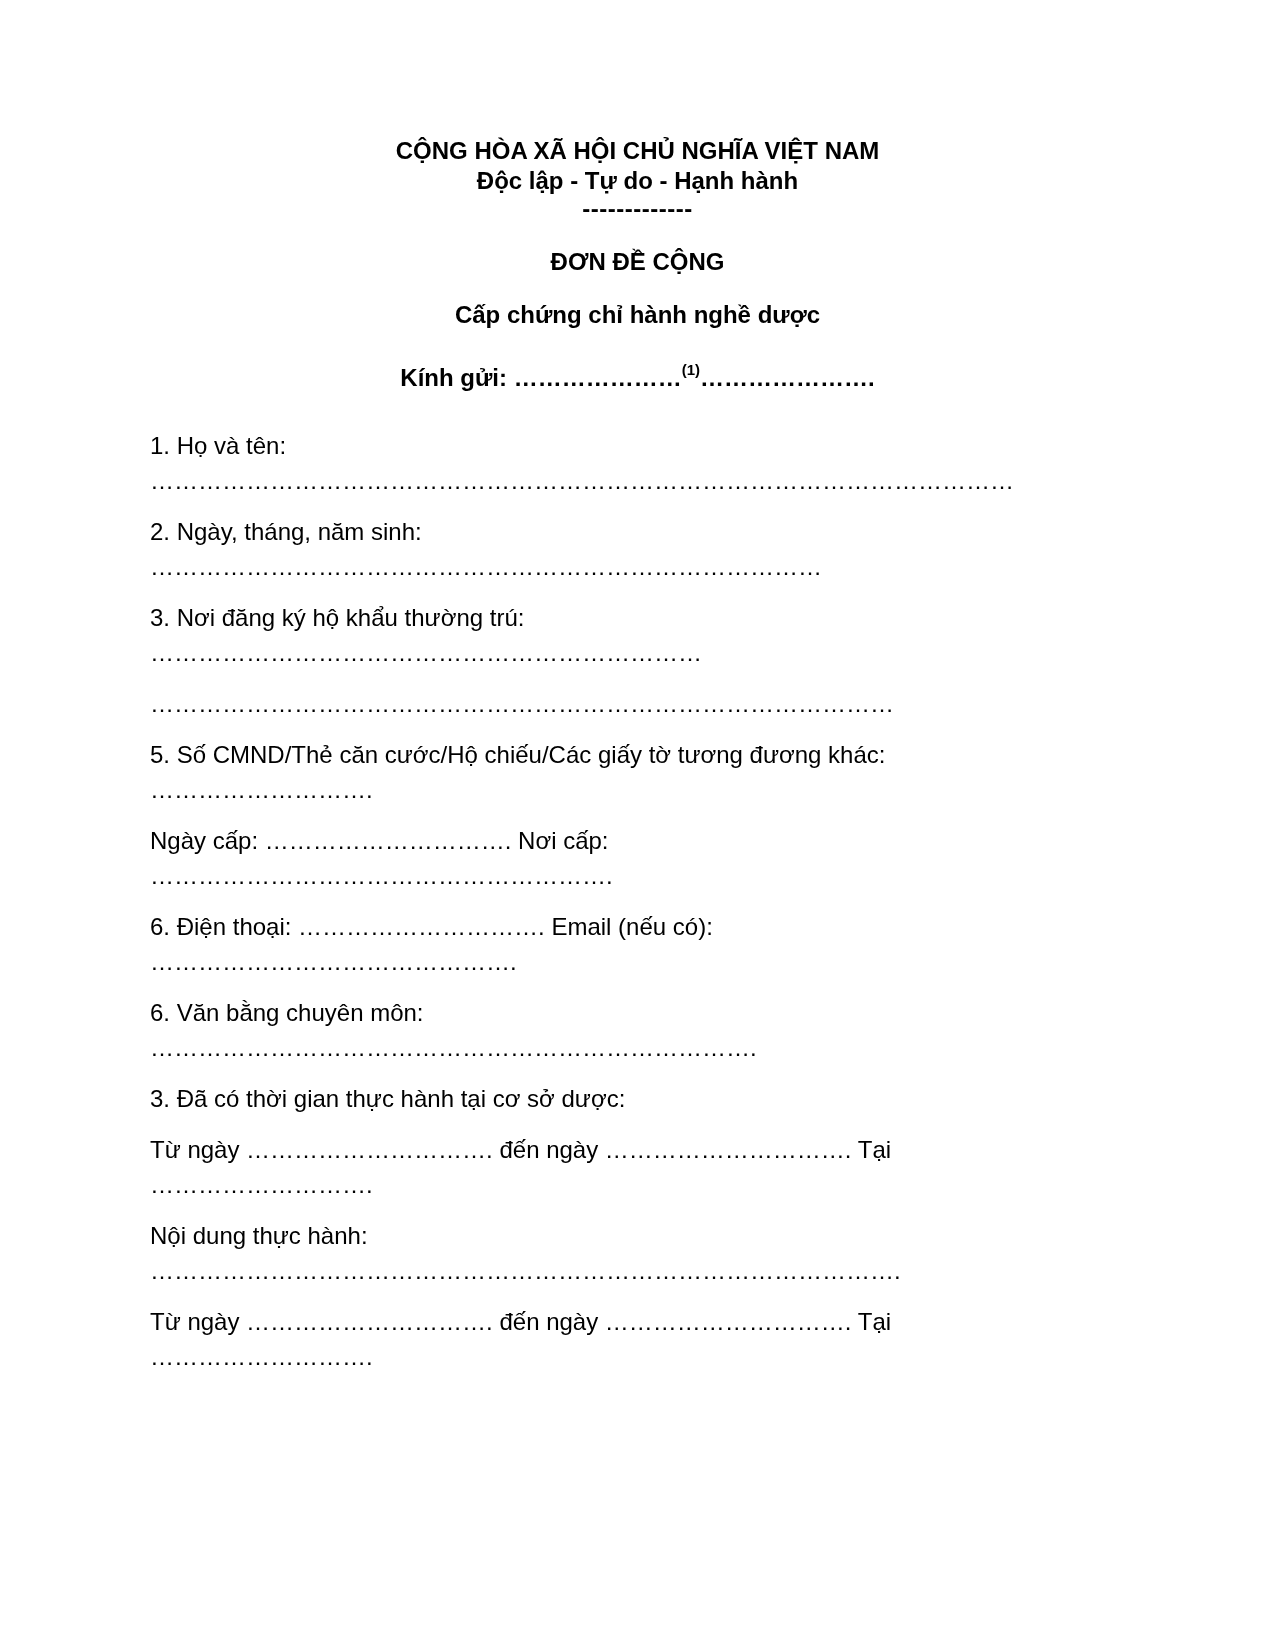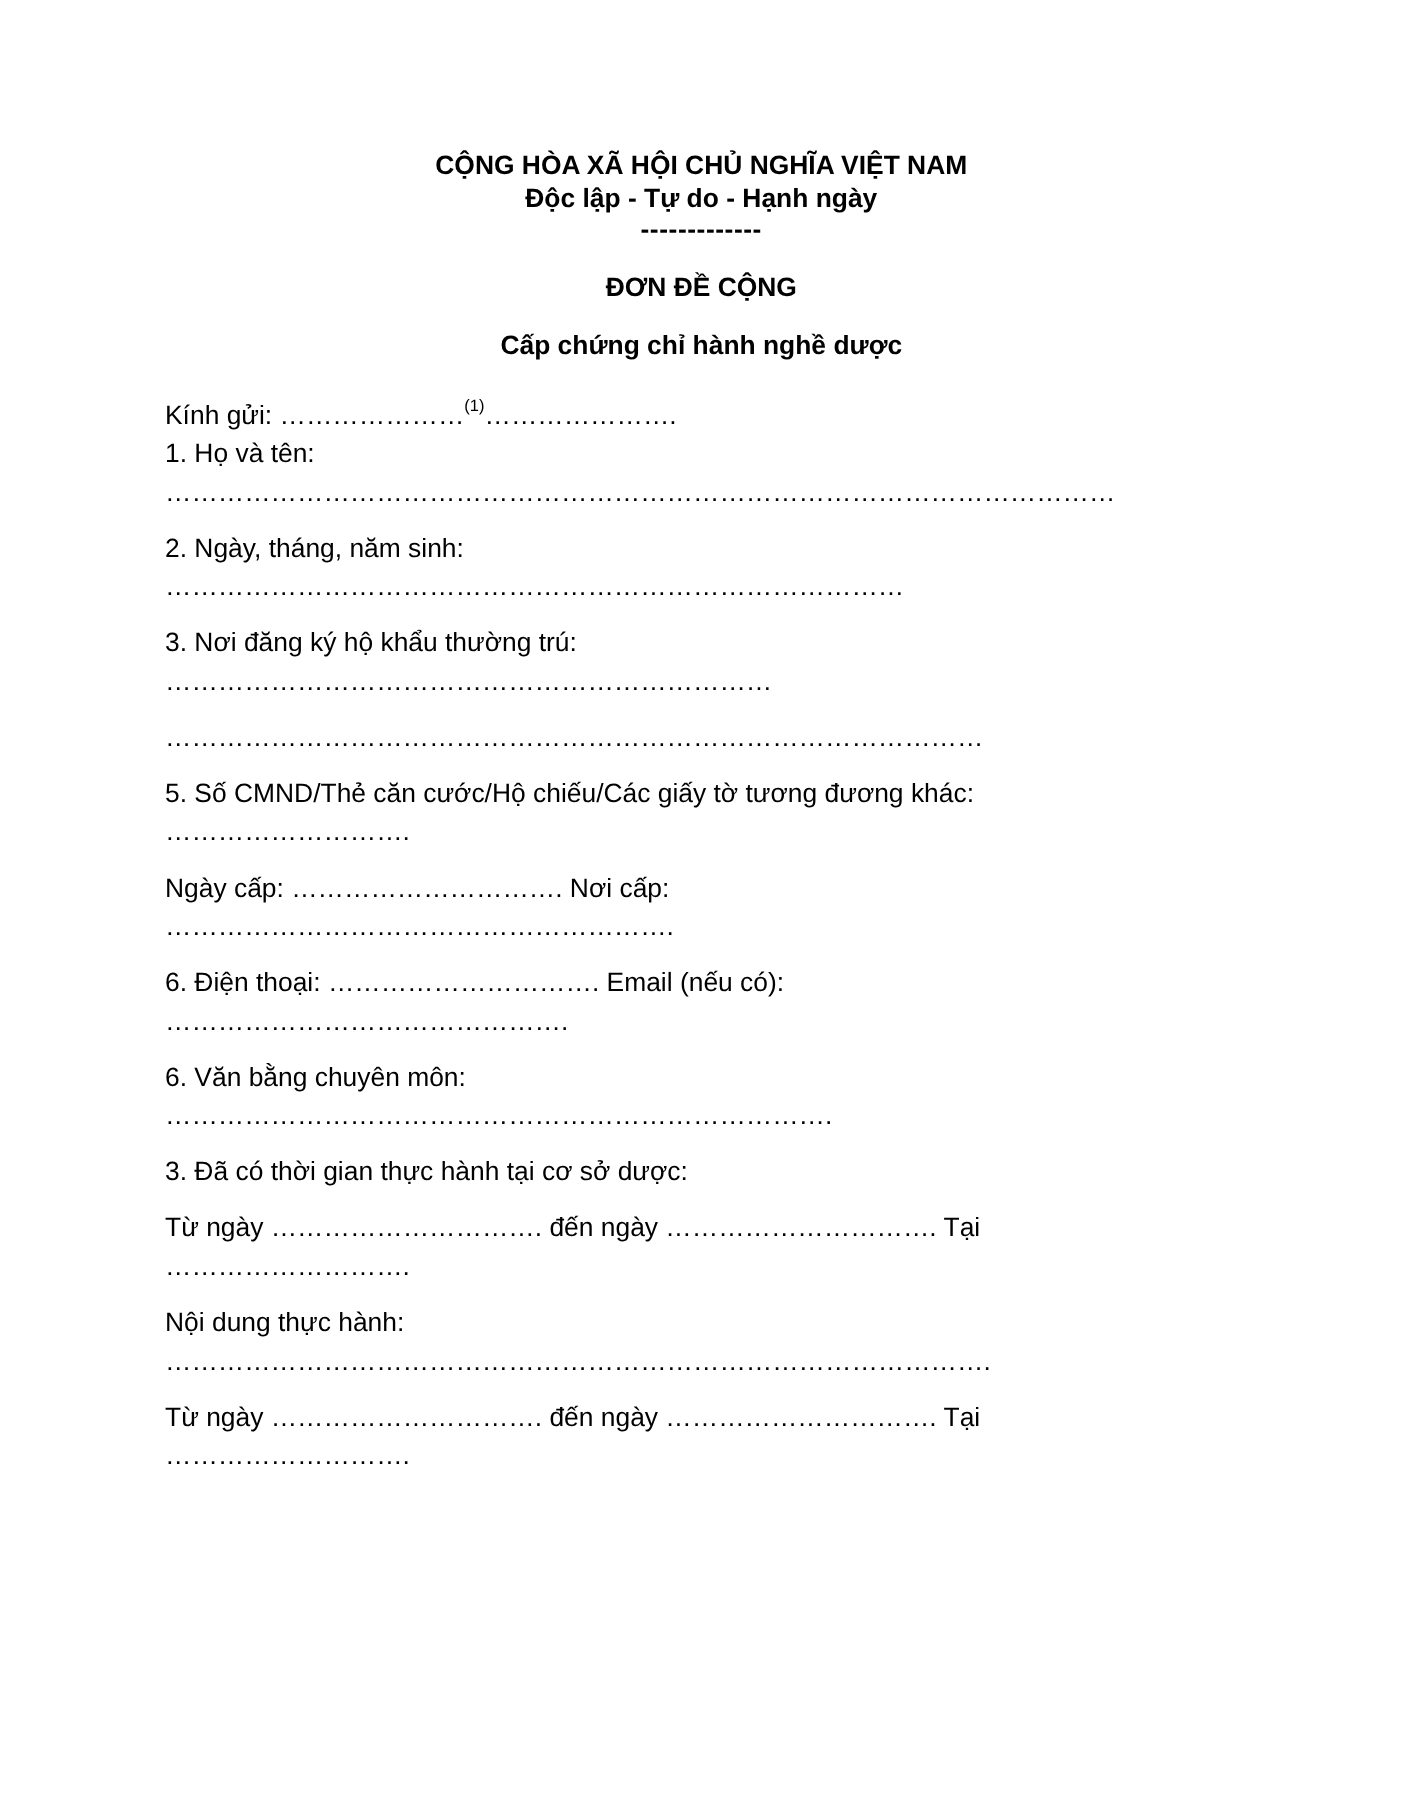--- a/index.html
+++ b/index.html
@@ -46,52 +46,53 @@
   }
   .form-subtitle {
     margin: 23px 0 0 0;
     text-align: center;
     font-size: 24px;
     font-weight: bold;
     line-height: 30px;
   }
   .salutation {
     margin: 30px 0 0 0;
+    text-align: center;
     font-size: 24px;
-    font-weight: normal;
+    font-weight: bold;
     line-height: 35px;
   }
   .salutation sup {
     font-size: 15px;
     line-height: 0;
     position: relative;
     top: -2px;
     vertical-align: super;
   }
   .fields {
-    margin-top: 0;
+    margin-top: 33px;
   }
   .field {
     margin: 0 0 16px 0;
     font-size: 24px;
     line-height: 35px;
   }
   .field-line {
     white-space: nowrap;
     overflow: hidden;
   }
 </style>
 </head>
 <body>
 
 <div class="sheet">
 
   <div class="doc-header">
     <div class="national-title">CỘNG HÒA XÃ HỘI CHỦ NGHĨA VIỆT NAM</div>
-    <div class="national-motto">Độc lập - Tự do - Hạnh ngày</div>
+    <div class="national-motto">Độc lập - Tự do - Hạnh hành</div>
     <div class="header-divider">-------------</div>
   </div>
 
   <div class="form-title">ĐƠN ĐỀ CỘNG</div>
 
   <div class="form-subtitle">Cấp chứng chỉ hành nghề dược</div>
 
   <div class="salutation">
     <span>Kính gửi: …………………</span><sup>(1)</sup><span>………………….</span>
   </div>

